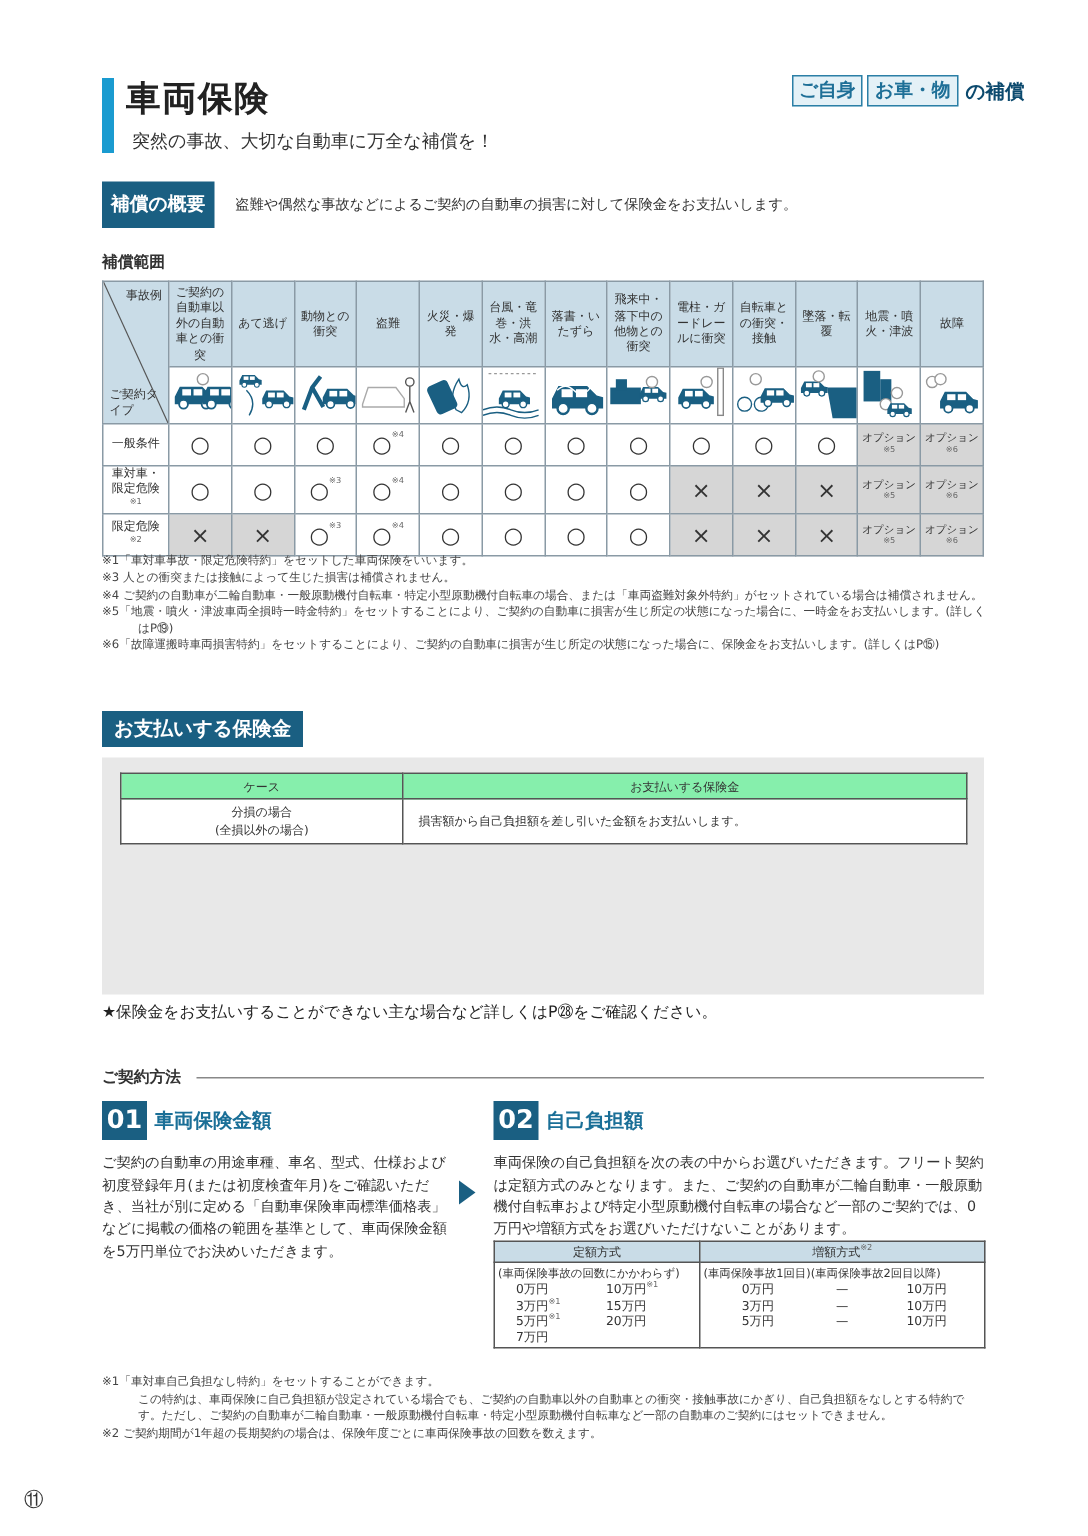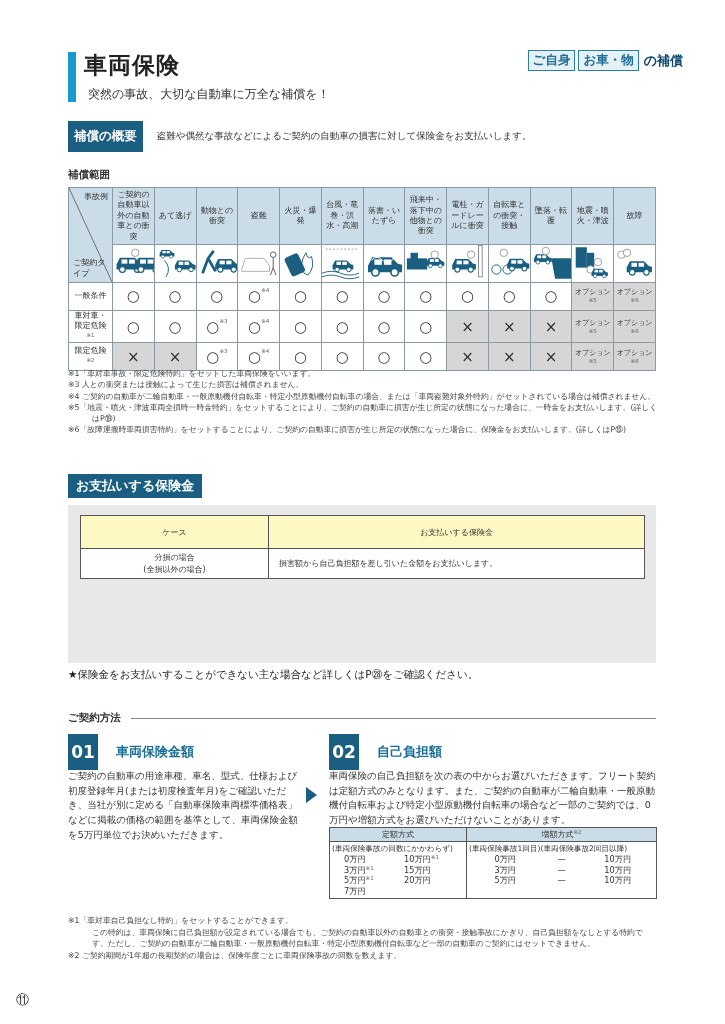--- a/index.html
+++ b/index.html
@@ -36,36 +36,36 @@
   sup { font-size: 5.5px; color: #666; vertical-align: top; }
   .icon-cell svg { width: 100%; height: 36px; display: block; }
 
   .notes { position: absolute; left: 68px; width: 590px; font-size: 7.8px; line-height: 1.45; color: #444; }
   .notes p { padding-left: 24px; text-indent: -24px; }
 
   .badge-section { position: absolute; left: 68px; top: 474px; background: #1a5f82; color: #fff; font-size: 13px; padding: 3px 8px; font-weight: bold; }
 
   .pay-box { position: absolute; left: 68px; top: 505px; width: 588px; height: 158px; background: #e8e8e8; }
   table.pay { position: absolute; left: 12px; top: 10px; width: 565px; border-collapse: collapse; background: #fff; table-layout: fixed; }
-  table.pay th { background: #fef9c3; font-size: 8px; font-weight: normal; border: 1px solid #555; height: 33px; }
+  table.pay th { background: #86efac; font-size: 8px; font-weight: normal; border: 1px solid #555; height: 17px; }
   table.pay td { border: 1px solid #555; font-size: 8px; line-height: 1.45; padding: 3px 10px; vertical-align: middle; }
   table.pay td.case { text-align: center; }
   .caution { position: absolute; left: 10px; top: 110px; width: 570px; display: flex; }
   .caution-tag { border: 1px solid #d24a4a; color: #d24a4a; font-size: 8px; padding: 0 2px; height: 13px; flex: none; background: #fff; }
   .caution-text { font-size: 8px; line-height: 1.5; margin-left: 6px; color: #333; }
 
   .star-note { position: absolute; left: 68px; top: 668px; font-size: 10.5px; color: #222; }
 
   .method-head { position: absolute; left: 68px; top: 711px; width: 588px; display: flex; align-items: center; }
   .method-head span { font-size: 10.5px; font-weight: bold; white-space: nowrap; }
   .method-head .rule { flex: 1; border-top: 1px solid #888; margin-left: 10px; }
 
   .step { position: absolute; display: flex; align-items: center; }
-  .step-num { background: #1a5f82; color: #fff; font-size: 17px; font-weight: bold; width: 30px; height: 36px; display: flex; align-items: center; justify-content: center; }
-  .step-title { color: #1a6f97; font-size: 13px; font-weight: bold; margin-left: 18px; }
+  .step-num { background: #1a5f82; color: #fff; font-size: 17px; font-weight: bold; width: 30px; height: 26px; display: flex; align-items: center; justify-content: center; }
+  .step-title { color: #1a6f97; font-size: 13px; font-weight: bold; margin-left: 5px; }
   .step-body { position: absolute; font-size: 9.5px; line-height: 1.55; color: #333; }
 
   .arrow { position: absolute; left: 306px; top: 787px; width: 0; height: 0; border-top: 8px solid transparent; border-bottom: 8px solid transparent; border-left: 11px solid #1a5f82; }
 
   table.ded { position: absolute; left: 329px; top: 827px; width: 328px; border-collapse: collapse; table-layout: fixed; }
   table.ded th { background: #c9dce7; font-size: 8px; font-weight: normal; border: 1px solid #555; height: 14px; }
   table.ded td { border: 1px solid #555; font-size: 8.2px; line-height: 1.3; vertical-align: top; padding: 2px 2px; }
   .ded-grid { display: grid; grid-template-columns: 1fr 1fr; padding-left: 12px; }
   .ded-grid2 { display: grid; grid-template-columns: 1fr 40px 1fr; text-align: center; }
 

